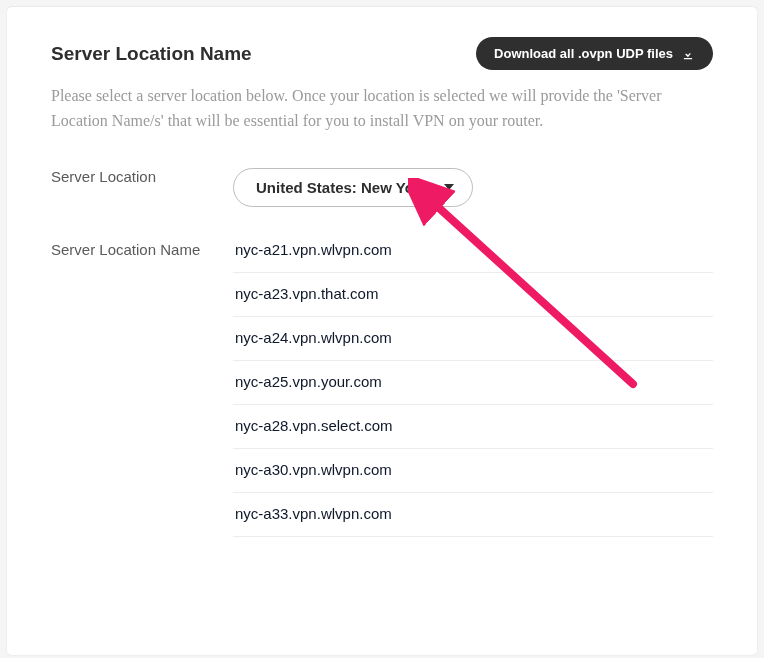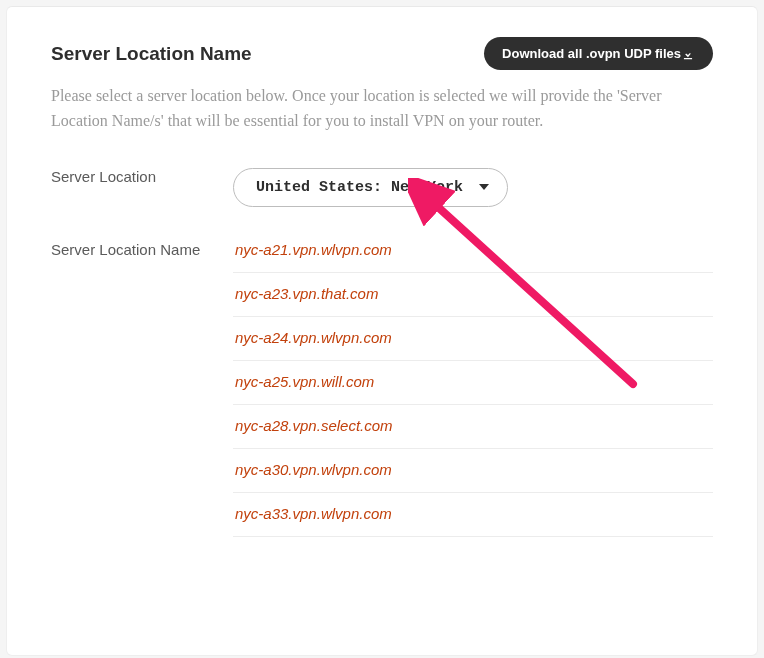--- a/index.html
+++ b/index.html
@@ -39,20 +39,21 @@
       background: #2f2f2f;
       color: #fff;
       border: none;
       border-radius: 999px;
       padding: 9px 18px;
       font-size: 13px;
       font-weight: 600;
       cursor: pointer;
       display: inline-flex;
       align-items: center;
+      gap: 8px;
     }
     .dl-icon {
       width: 14px;
       height: 14px;
       display: inline-block;
     }
     .desc {
       margin-top: 14px;
       color: #9a9a9a;
       font-size: 16px;
@@ -73,21 +74,20 @@
     .select-wrap {
       border: 1px solid #bdbdbd;
       border-radius: 999px;
       padding: 10px 18px 10px 22px;
       display: inline-flex;
       align-items: center;
       gap: 16px;
       cursor: pointer;
       min-width: 220px;
       justify-content: space-between;
-      font-family: Liberation Mono, monospace;
     }
     .select-text {
       font-weight: 700;
       font-size: 15px;
       color: #2e2e2e;
     }
     .caret {
       width: 0;
       height: 0;
       border-left: 5px solid transparent;
@@ -103,23 +103,22 @@
       color: #5a5a5a;
       font-size: 15px;
       padding-top: 4px;
     }
     .server-list {
       flex: 1;
     }
     .server-item {
       padding: 12px 2px 14px 2px;
       border-bottom: 1px solid #ececec;
-      color: #c2410c;
+      color: #0f172a;
       font-size: 15px;
-      font-style: italic;
     }
     .server-item:first-child {
       padding-top: 4px;
     }
     .annotation-arrow {
       position: absolute;
       left: 408px;
       top: 178px;
       pointer-events: none;
     }
@@ -151,21 +150,21 @@
       <span class="caret"></span>
     </div>
   </div>
 
   <div class="list-row">
     <div class="list-label">Server Location Name</div>
     <div class="server-list" id="server-list">
         <div class="server-item">nyc-a21.vpn.wlvpn.com</div>
         <div class="server-item">nyc-a23.vpn.that.com</div>
         <div class="server-item">nyc-a24.vpn.wlvpn.com</div>
-        <div class="server-item">nyc-a25.vpn.will.com</div>
+        <div class="server-item">nyc-a25.vpn.your.com</div>
         <div class="server-item">nyc-a28.vpn.select.com</div>
         <div class="server-item">nyc-a30.vpn.wlvpn.com</div>
         <div class="server-item">nyc-a33.vpn.wlvpn.com</div>
       </div>
   </div>
 </div>
 
 <svg class="annotation-arrow" width="250" height="230">
   <defs>
     <marker id="ahead" markerWidth="10" markerHeight="10" refX="2" refY="3" orient="auto">

